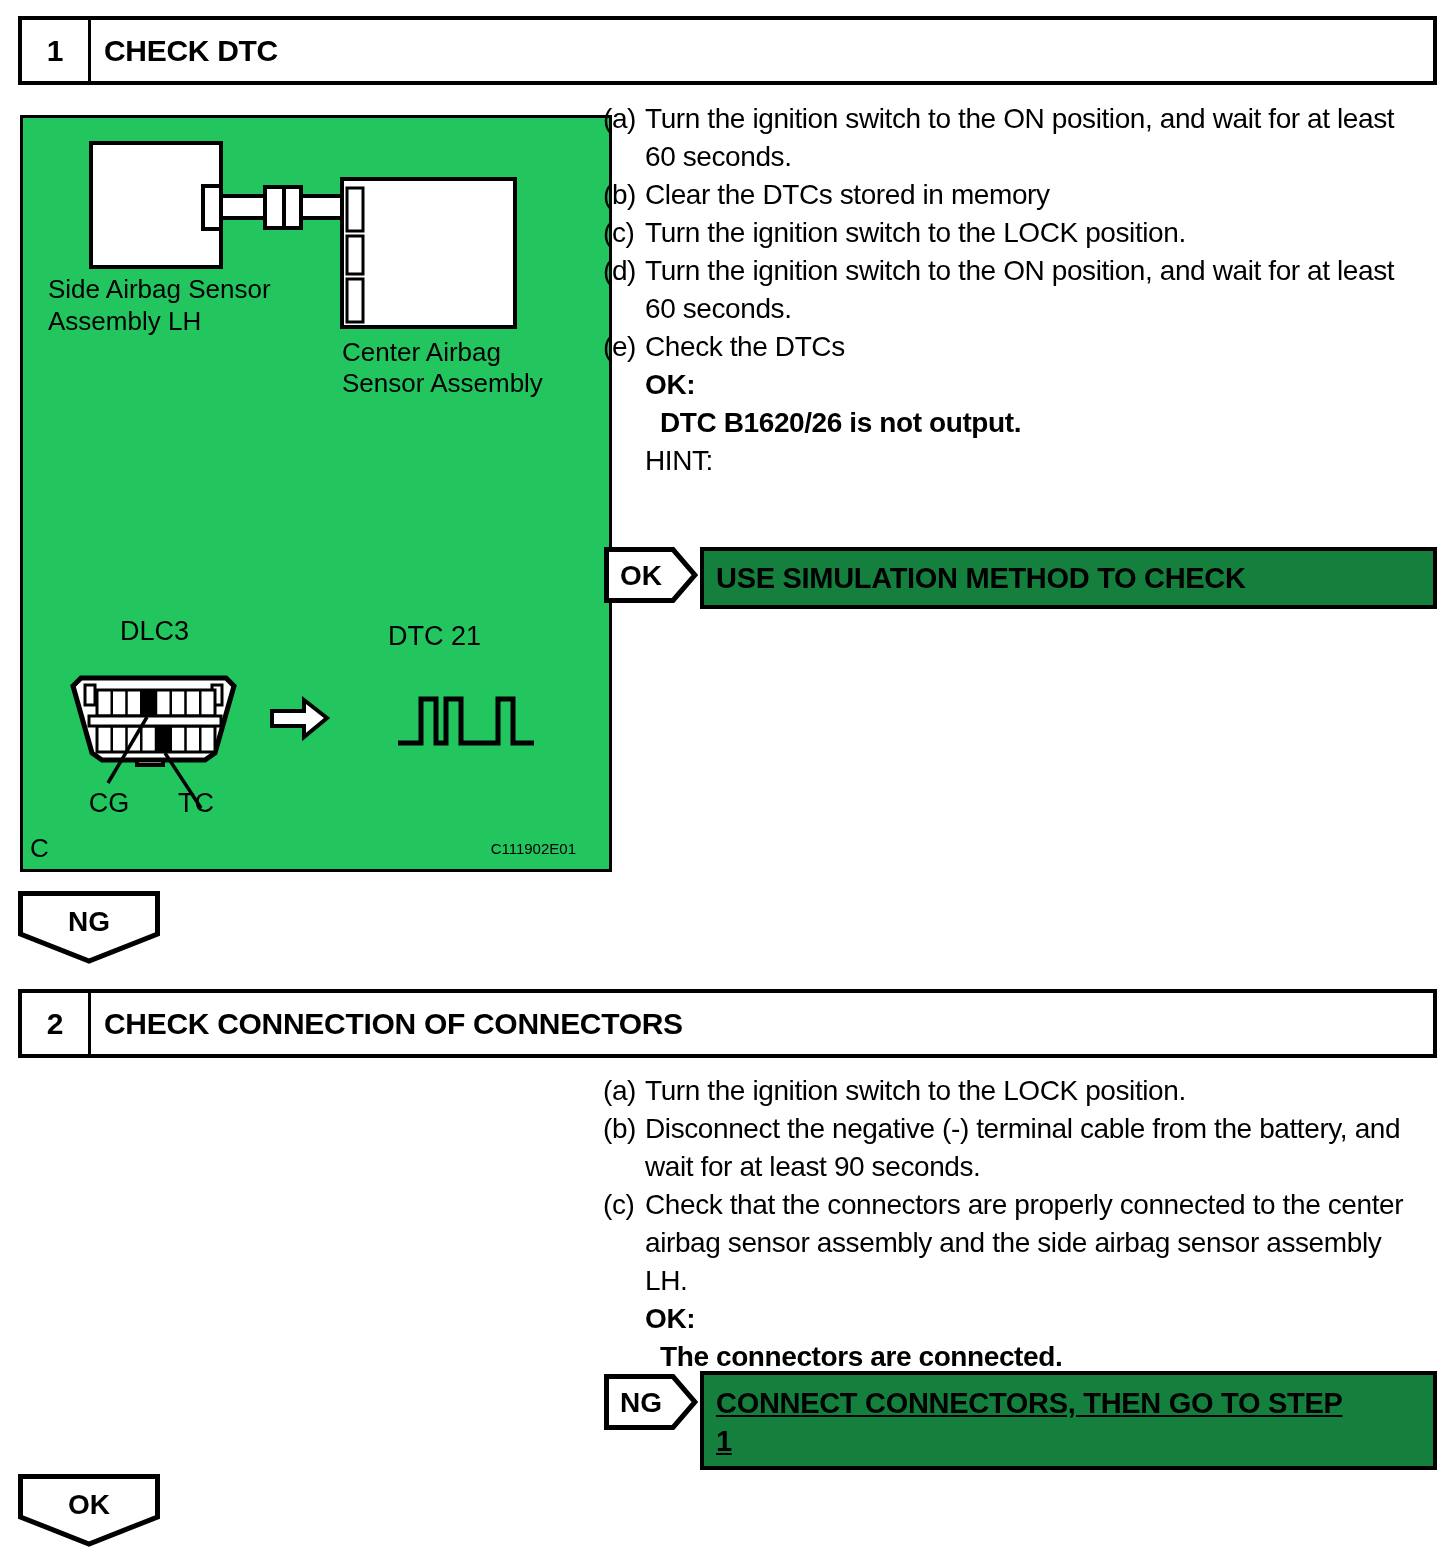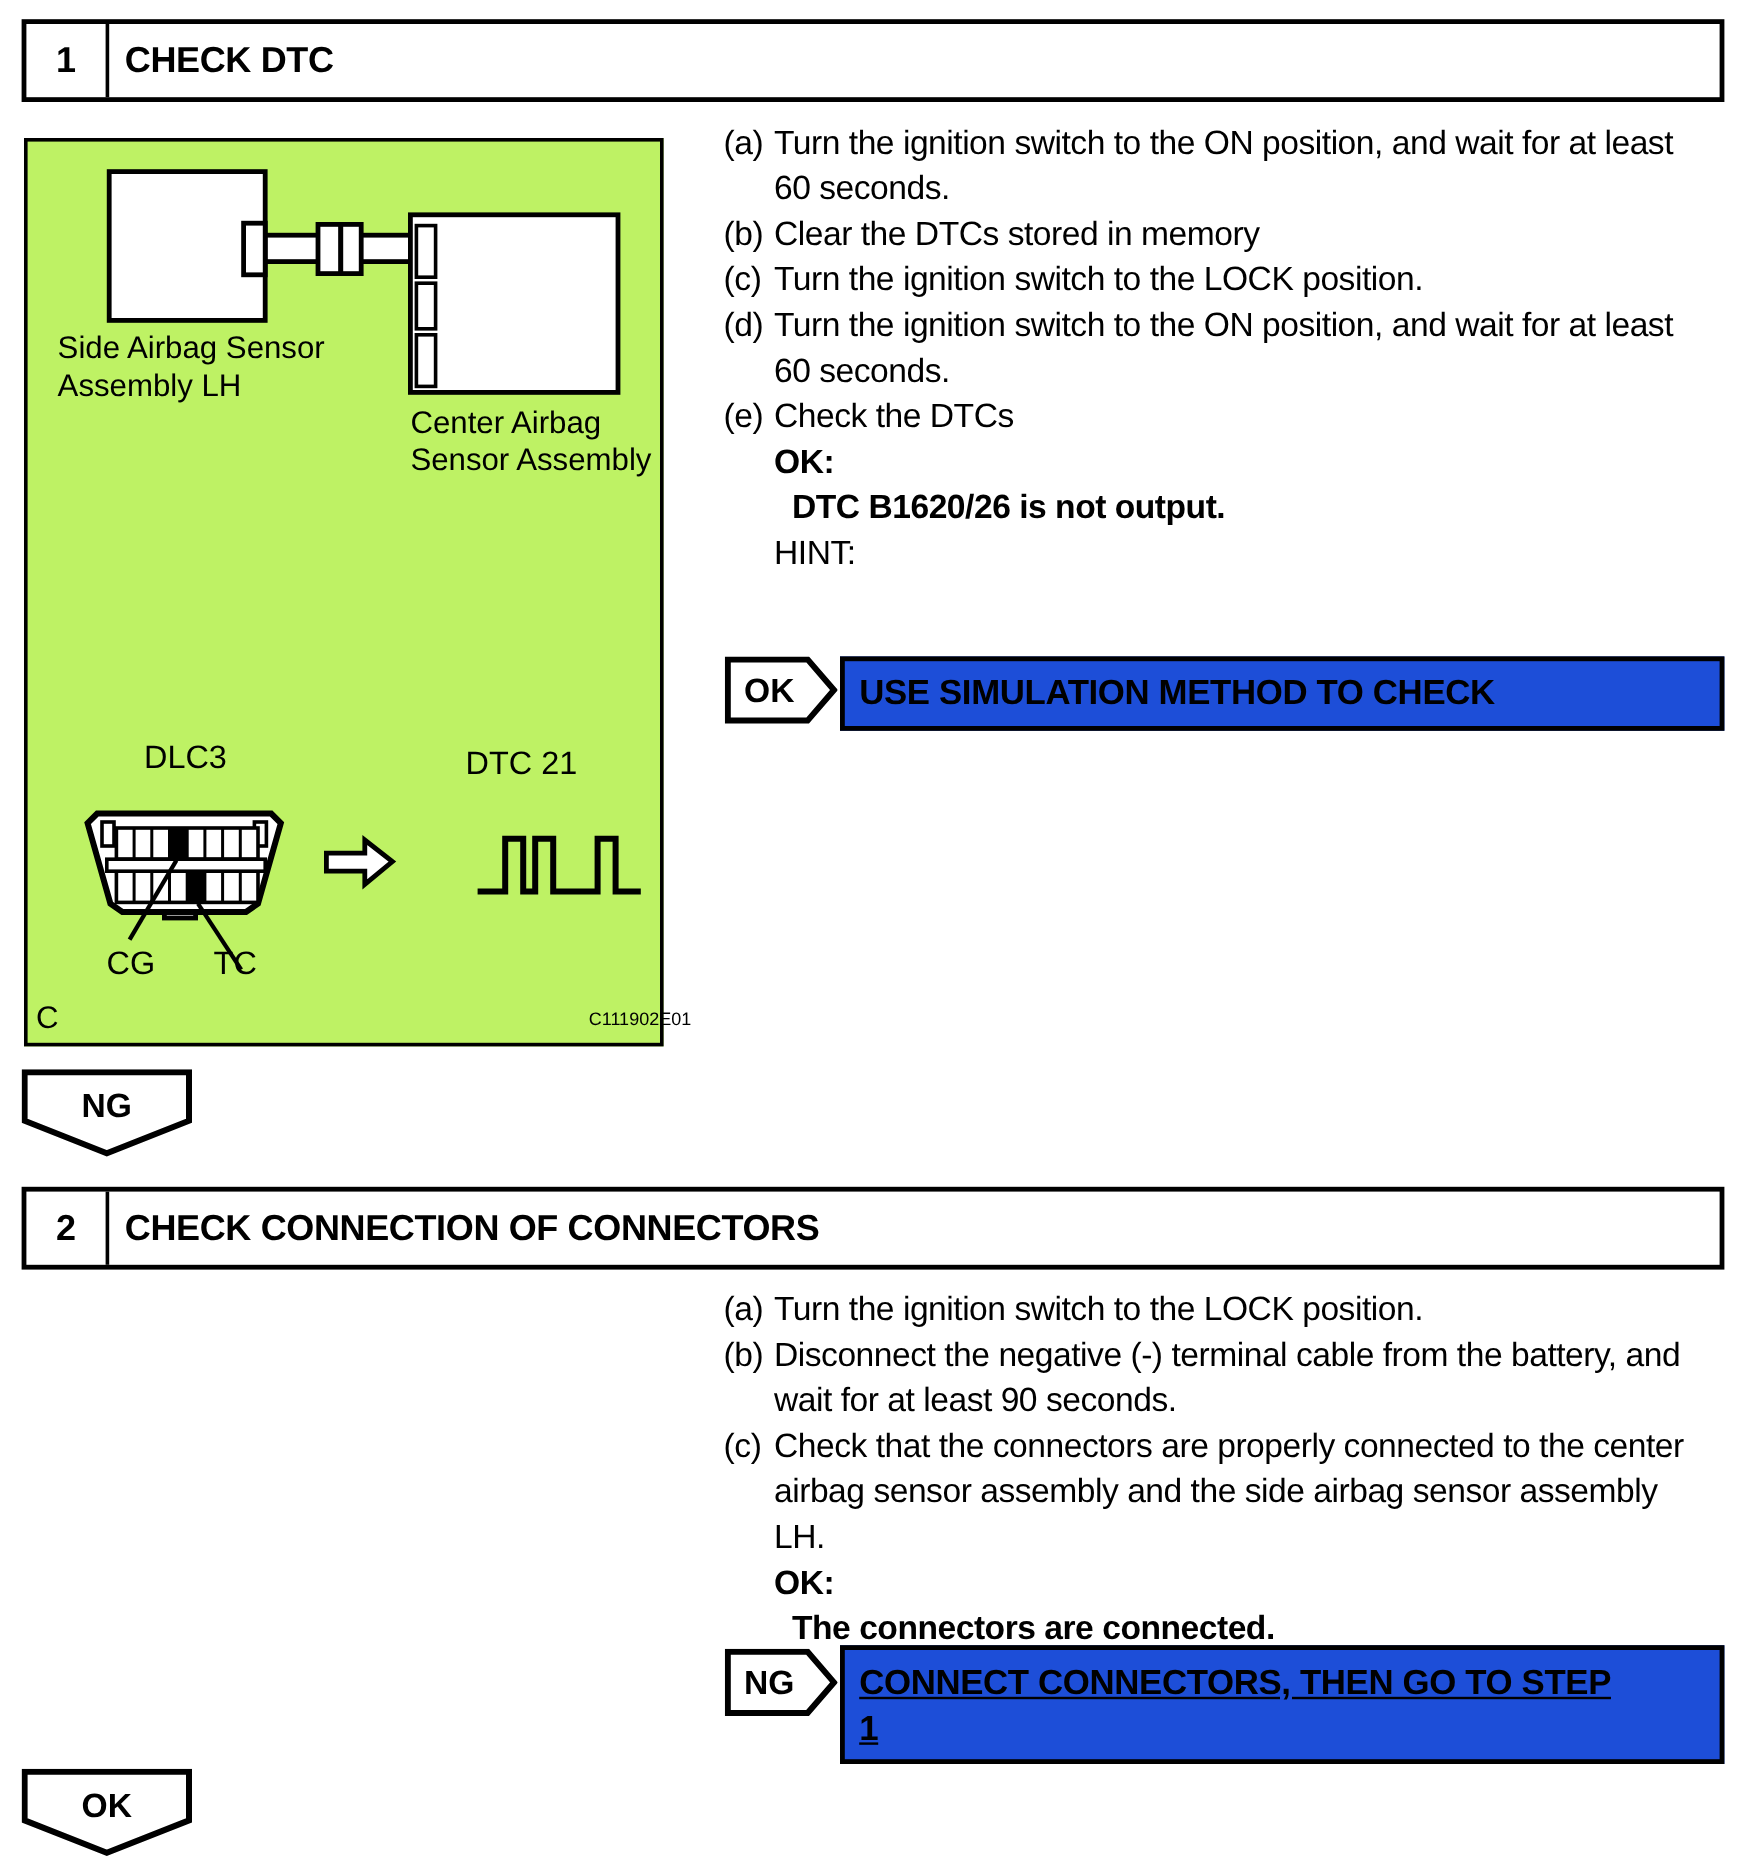--- a/index.html
+++ b/index.html
@@ -30,27 +30,27 @@
   .instr { font-size:28px; line-height:38px; letter-spacing:-0.4px; }
   .instr .row { display:flex; }
   .instr .lbl { width:42px; flex:0 0 42px; }
   .instr .txt { width:773px; }
   .instr .sub  { margin-left:42px; width:700px; }
   .instr .sub2 { margin-left:57px; width:690px; }
   .bold { font-weight:bold; }
 
   
   .figure-box {
-    left:20px; top:115px; width:533px; height:757px;
-    border:3px solid #000; box-sizing:border-box; background:#bef264;
+    left:20px; top:115px; width:592px; height:757px;
+    border:3px solid #000; box-sizing:border-box; background:#22c55e;
   }
 
   
   .result-box {
-    border:4px solid #000; box-sizing:border-box; background:#1d4ed8;
+    border:4px solid #000; box-sizing:border-box; background:#15803d;
     font-size:29px; font-weight:bold; letter-spacing:-0.3px; line-height:38px;
   }
   .result-one { left:700px; top:547px; width:737px; height:62px;
     display:flex; align-items:center; padding-left:12px; padding-right:8px; }
   .result-two { left:700px; top:1371px; width:737px; height:99px;
     padding:9px 70px 0 12px;text-decoration:underline; }
 
   svg text { font-family:"Liberation Sans", sans-serif; fill:#000; }
   .badge-text { font-size:28px; font-weight:bold; }
 </style>

